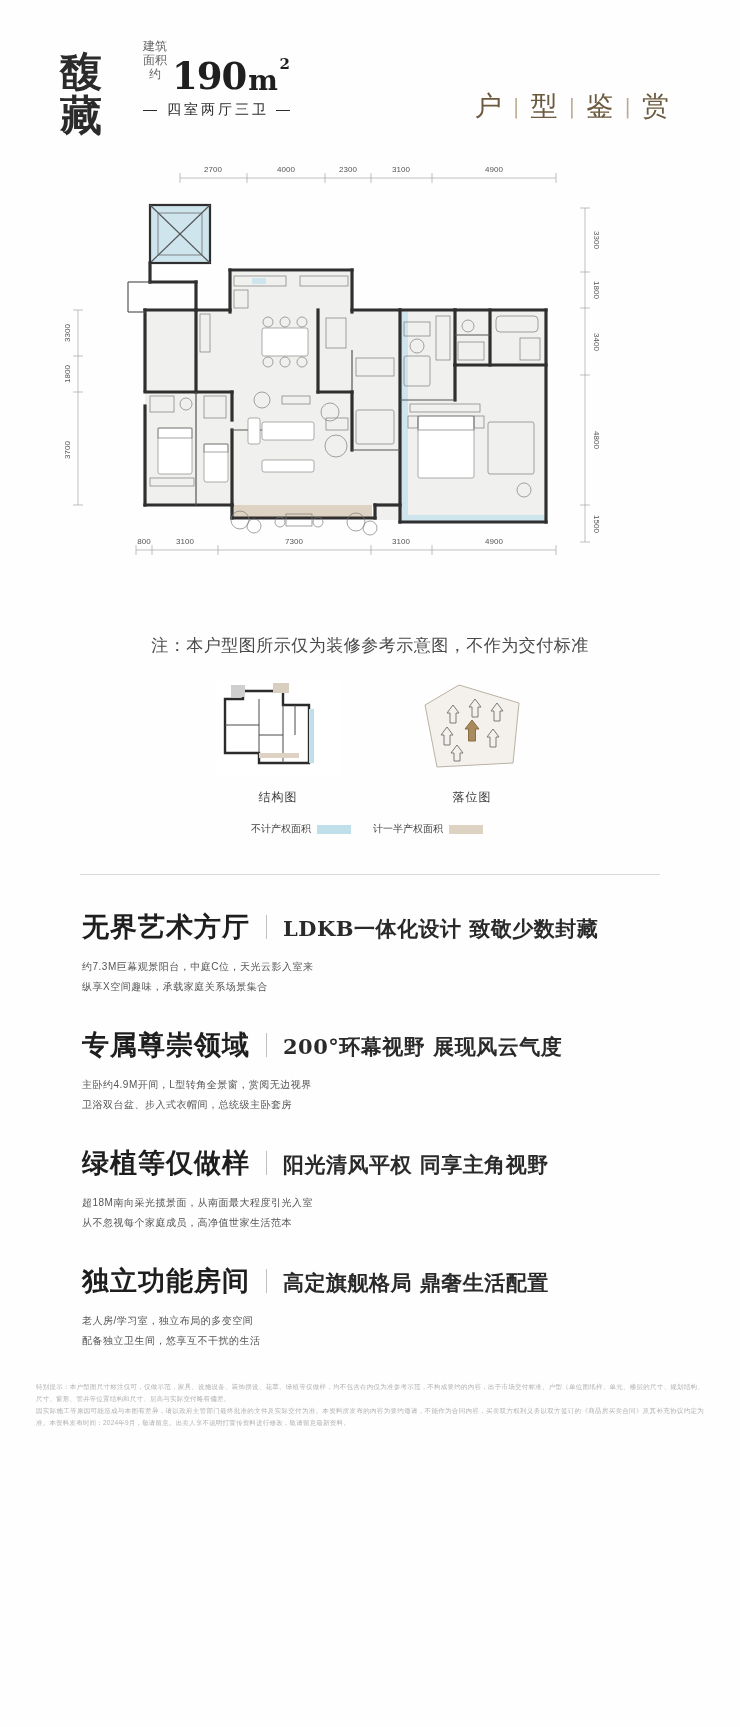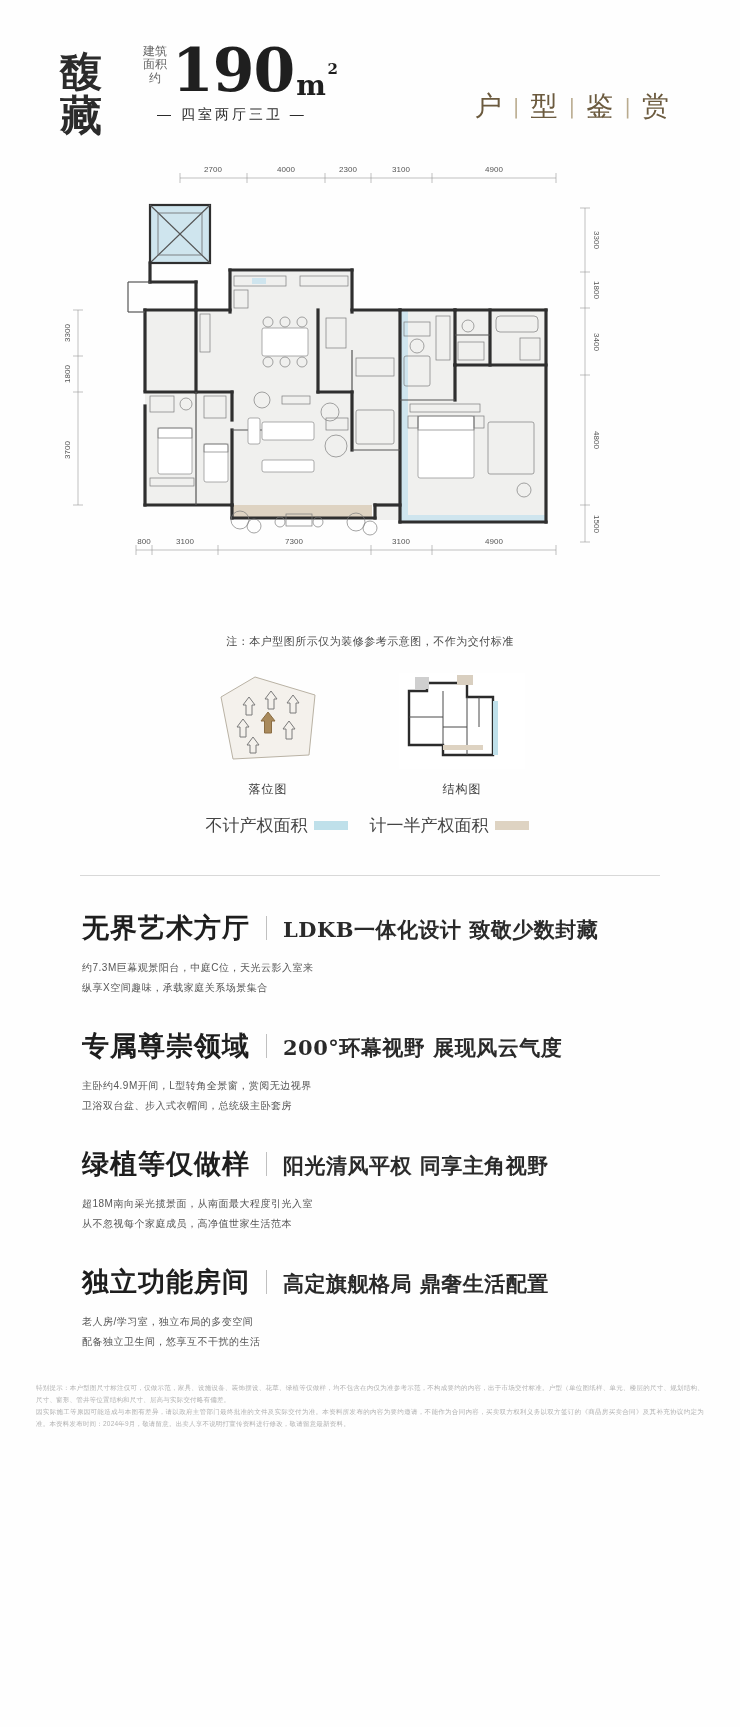--- a/index.html
+++ b/index.html
@@ -50,21 +50,21 @@
     color:#666;
     line-height:1.15;
     width:34px;
     text-align:center;
     margin-bottom:14px;
     letter-spacing:0px;
   }
   .area-note span{display:block;}
   .area-num{
     font-family:"DejaVu Serif","Liberation Serif",serif;
-    font-size:60px;
+    font-size:37px;
     font-weight:700;
     color:#1f1f1f;
     line-height:1;
     letter-spacing:-1px;
   }
   .area-unit{
     font-family:"DejaVu Serif","Liberation Serif",serif;
     font-size:28px;
     font-weight:700;
     color:#1f1f1f;
@@ -108,21 +108,21 @@
   .plan-wrap{
     position:relative;
     width:596px;
     height:470px;
     margin-top:12px;
   }
   .plan-svg{display:block;}
 
   .note-line{
     text-align:center;
-    font-size:11px;
+    font-size:17px;
     color:#4a4a4a;
     margin-top:4px;
     letter-spacing:0.5px;
   }
 
   
   .mini-wrap{
     display:flex;
     justify-content:center;
     gap:74px;
@@ -134,21 +134,21 @@
     color:#3c3c3c;
     margin-top:6px;
     letter-spacing:1px;
   }
   .legend{
     display:flex;
     justify-content:center;
     align-items:center;
     gap:16px;
     margin-top:16px;
-    font-size:17px;
+    font-size:10px;
     color:#444;
   }
   .legend .sw{
     display:inline-block;
     width:34px;
     height:9px;
     vertical-align:middle;
     margin:0 6px;
   }
   .legend .l-item{display:flex;align-items:center;}
@@ -449,56 +449,56 @@
         <rect class="furn" x="286" y="354" width="26" height="12"></rect>
         <circle class="furn" cx="280" cy="362" r="5"></circle>
         <circle class="furn" cx="318" cy="362" r="5"></circle>
       </g>
     </svg>
   </div>
 
   <div class="note-line">注：本户型图所示仅为装修参考示意图，不作为交付标准</div>
 
   <div class="mini-wrap">
-    <div class="mini-item">
-      <svg width="110" height="100" viewBox="0 0 110 100" xmlns="http://www.w3.org/2000/svg">
-        <path d="M8,26 L42,6 L102,24 L96,84 L20,88 Z" fill="#f4f1ec" stroke="#b9b2a4" stroke-width="1"></path>
-        <g fill="none" stroke="#7a7a7a" stroke-width="1">
-          <path d="M30,34 l6,-8 l6,8 l-3,0 l0,10 l-6,0 l0,-10 z"></path>
-          <path d="M52,28 l6,-8 l6,8 l-3,0 l0,10 l-6,0 l0,-10 z"></path>
-          <path d="M74,32 l6,-8 l6,8 l-3,0 l0,10 l-6,0 l0,-10 z"></path>
-          <path d="M24,56 l6,-8 l6,8 l-3,0 l0,10 l-6,0 l0,-10 z"></path>
-          <path d="M70,58 l6,-8 l6,8 l-3,0 l0,10 l-6,0 l0,-10 z"></path>
-          <path d="M34,74 l6,-8 l6,8 l-3,0 l0,8 l-6,0 l0,-8 z"></path>
-        </g>
-        <path d="M48,50 l7,-9 l7,9 l-3.5,0 l0,12 l-7,0 l0,-12 z" fill="#a98a5c" stroke="#8a6d43" stroke-width="1"></path>
-      </svg>
-      <div class="mini-cap">落位图</div>
-    </div>
-
     <div class="mini-item">
       <svg width="130" height="100" viewBox="0 0 130 100" xmlns="http://www.w3.org/2000/svg">
         <rect x="2" y="2" width="126" height="96" fill="#ffffff"></rect>
         <g stroke="#2b2b2b" stroke-width="2.4" fill="none">
           <path d="M12,20 L12,74 L46,74 L46,84 L96,84 L96,26 L70,26 L70,12 L30,12 L30,20 Z"></path>
         </g>
         <g stroke="#4a4a4a" stroke-width="1" fill="none">
           <line x1="12" y1="46" x2="46" y2="46"></line>
           <line x1="46" y1="20" x2="46" y2="74"></line>
           <line x1="70" y1="26" x2="70" y2="84"></line>
           <line x1="46" y1="56" x2="70" y2="56"></line>
           <line x1="82" y1="26" x2="82" y2="56"></line>
         </g>
         <rect x="46" y="74" width="40" height="5" fill="#ded3c2"></rect>
         <rect x="96" y="30" width="5" height="54" fill="#bfe0ea"></rect>
         <rect x="18" y="6" width="14" height="12" fill="#cfcfcf"></rect>
         <rect x="60" y="4" width="16" height="10" fill="#d9cfc0"></rect>
       </svg>
       <div class="mini-cap">结构图</div>
     </div>
+
+    <div class="mini-item">
+      <svg width="110" height="100" viewBox="0 0 110 100" xmlns="http://www.w3.org/2000/svg">
+        <path d="M8,26 L42,6 L102,24 L96,84 L20,88 Z" fill="#f4f1ec" stroke="#b9b2a4" stroke-width="1"></path>
+        <g fill="none" stroke="#7a7a7a" stroke-width="1">
+          <path d="M30,34 l6,-8 l6,8 l-3,0 l0,10 l-6,0 l0,-10 z"></path>
+          <path d="M52,28 l6,-8 l6,8 l-3,0 l0,10 l-6,0 l0,-10 z"></path>
+          <path d="M74,32 l6,-8 l6,8 l-3,0 l0,10 l-6,0 l0,-10 z"></path>
+          <path d="M24,56 l6,-8 l6,8 l-3,0 l0,10 l-6,0 l0,-10 z"></path>
+          <path d="M70,58 l6,-8 l6,8 l-3,0 l0,10 l-6,0 l0,-10 z"></path>
+          <path d="M34,74 l6,-8 l6,8 l-3,0 l0,8 l-6,0 l0,-8 z"></path>
+        </g>
+        <path d="M48,50 l7,-9 l7,9 l-3.5,0 l0,12 l-7,0 l0,-12 z" fill="#a98a5c" stroke="#8a6d43" stroke-width="1"></path>
+      </svg>
+      <div class="mini-cap">落位图</div>
+    </div>
   </div>
 
   <div class="legend">
     <div class="l-item">
       <span>不计产权面积</span>
       <span class="sw" style="background:#bfe0ea"></span>
     </div>
     <div class="l-item">
       <span>计一半产权面积</span>
       <span class="sw" style="background:#ded3c2"></span>

